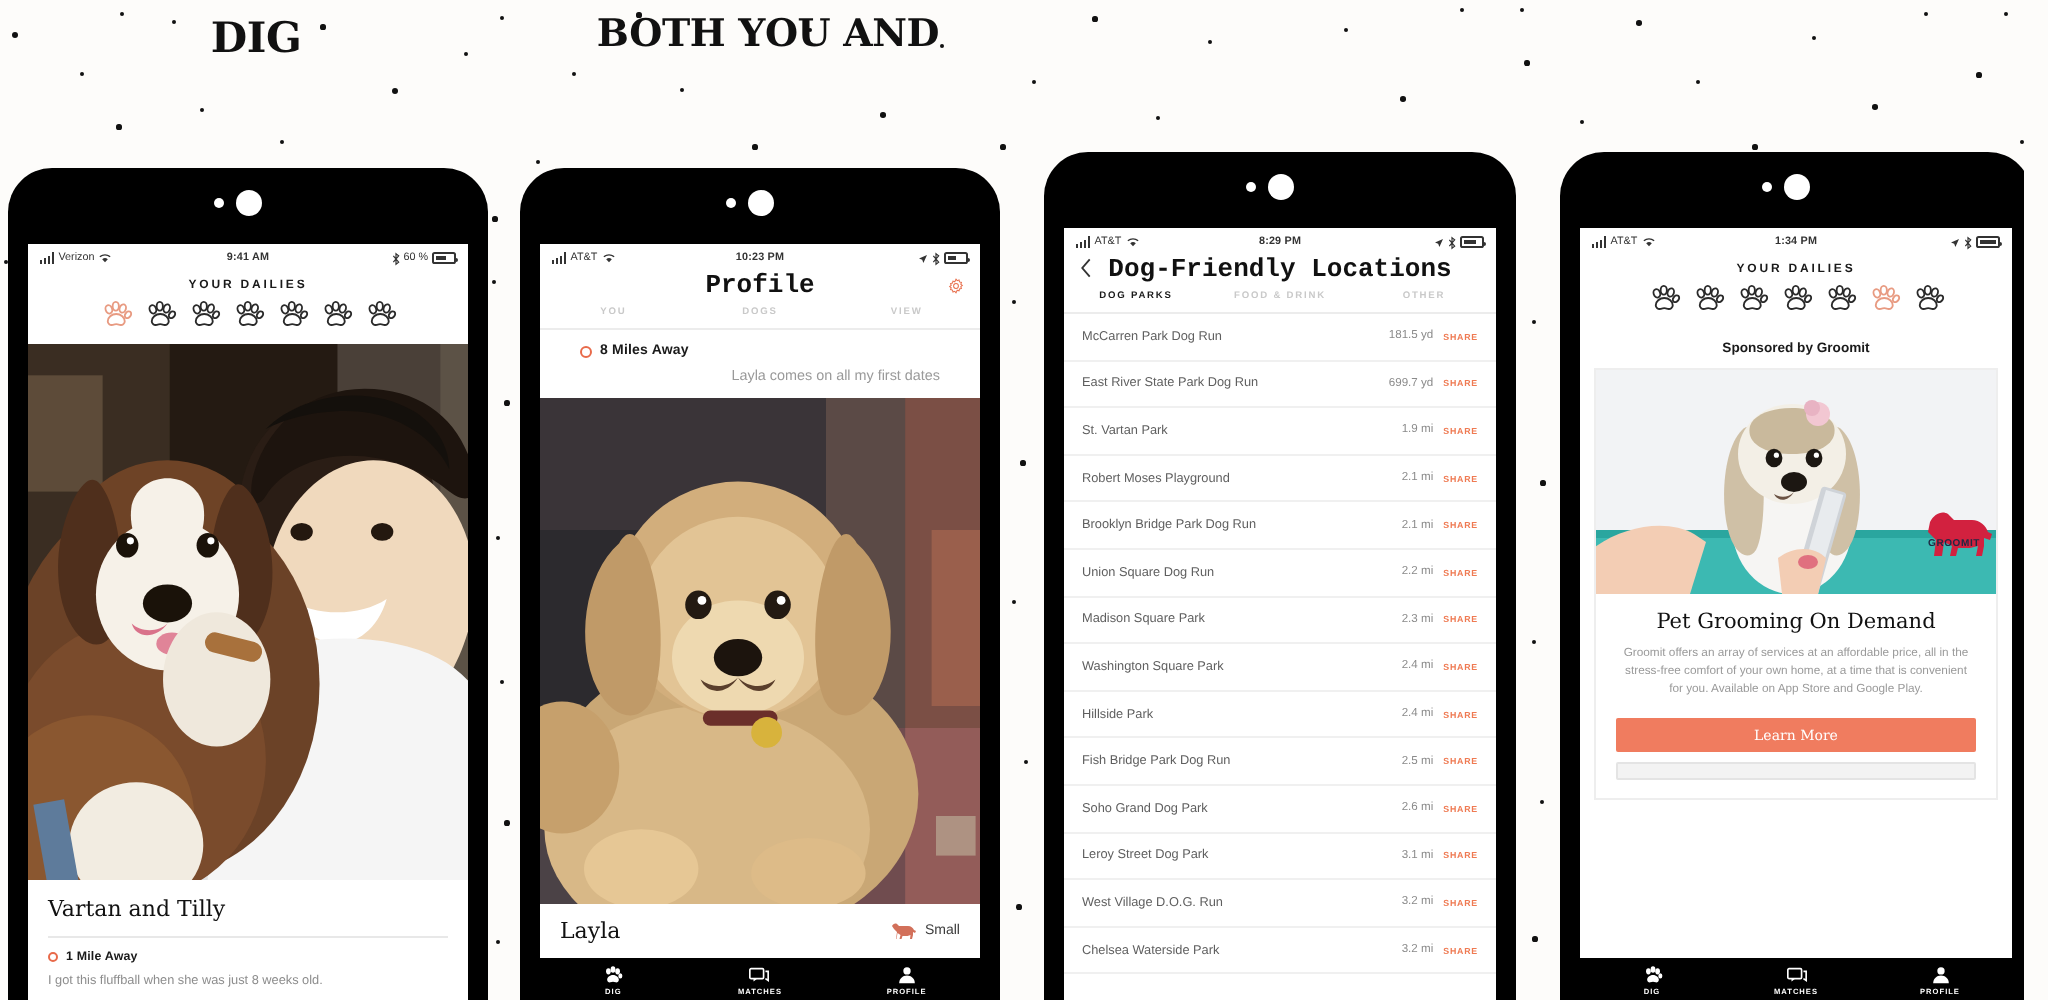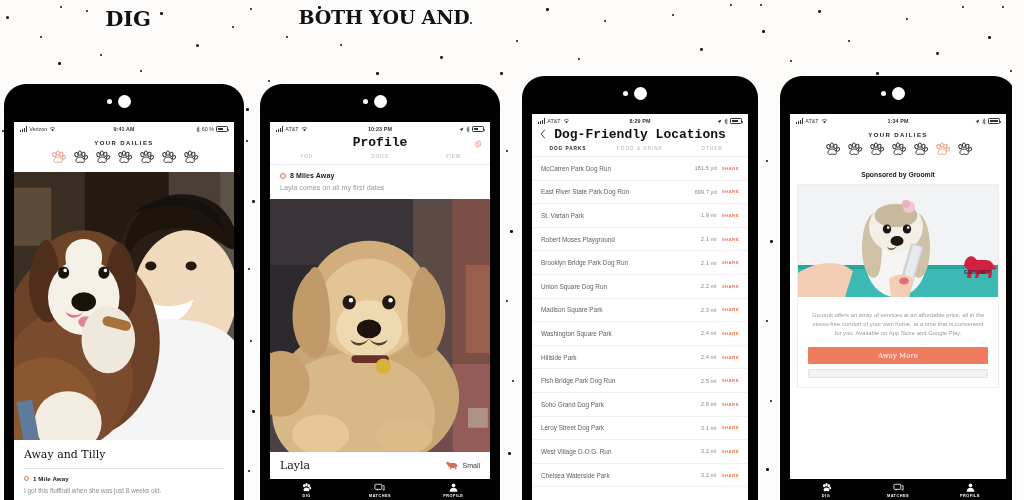--- a/index.html
+++ b/index.html
@@ -92,21 +92,21 @@
   .gear { width: 8px; height: 8px; }
   .nav-left { position: absolute; left: 8px; top: 50%; transform: translateY(-50%); font-size: 9px; color: #333; line-height: 1; }
 
   .tabs { display: flex; flex: none; background: #fff; border-bottom: 0.6px solid #ececec; }
   .tab {
     flex: 1; text-align: center; font-size: 4.8px; font-weight: 700;
     letter-spacing: 0.9px; color: #c9c9c9; padding: 4px 0 5px;
   }
   .tab.on { color: #1a1a1a; }
 
-  .about { background: #fff; padding: 7px 10px 7px; flex: none; }
+  .about { background: #fff; padding: 7px 20px 7px; flex: none; text-align: right; }
   .about .card-dist { font-size: 7px; }
   .about .bio { font-size: 7.2px; color: #9a9a9a; padding-top: 4px; }
 
   .namebar {
     background: #fff; display: flex; align-items: center; justify-content: space-between;
     padding: 7px 10px; flex: none;
   }
   .namebar .nm { font-family: "DejaVu Serif", serif; font-size: 11px; color: #111; }
   .namebar .sz { display: flex; align-items: center; gap: 4px; font-size: 7px; color: #3a3a3a; }
 
@@ -380,21 +380,21 @@
           <ellipse cx="74" cy="116" rx="11" ry="8.5" fill="#1a1209"></ellipse>
           <path d="M74 125c-5 7-14 7-16 0 4 4 12 4 16 0z" fill="#d9728a"></path>
           <ellipse cx="76" cy="134" rx="7" ry="5" fill="#e08498"></ellipse>
           <ellipse cx="60" cy="224" rx="30" ry="28" fill="#f2ece1"></ellipse>
           <ellipse cx="96" cy="150" rx="24" ry="30" fill="#efe8dc"></ellipse>
           <rect x="92" y="128" width="26" height="9" rx="4.5" transform="rotate(14 92 128)" fill="#a8713c"></rect>
           <rect x="14" y="206" width="14" height="46" transform="rotate(-10 14 206)" fill="#5e7b9b"></rect>
         </svg>
       </div>
       <div class="card-info">
-        <div class="card-name">Away and Tilly</div>
+        <div class="card-name">Vartan and Tilly</div>
         <div class="card-meta">
           <span class="pin"></span>
           <span class="card-dist">1 Mile Away</span>
         </div>
         <div class="card-bio">I got this fluffball when she was just 8 weeks old.</div>
       </div>
     </div>
   </div>
 
   <div class="headline" style="left:256px; top:8px; width:256px; font-size:19px;">
@@ -791,22 +791,23 @@
             <ellipse cx="111" cy="96" rx="5" ry="3.5" fill="#e0707f"></ellipse>
             <g>
               <path d="M172 76c2-4 6-6 9-4l3 3h9c4 0 7 3 8 6l2 1-1 3-3-1v4l-1 5h-3l1-5-4 1h-6l-1 4h-3l1-5-4-2-1 7h-4l1-8-4-4z" fill="#d2213f"></path>
             </g>
           </svg>
           <div class="groomit">
             <div class="gtxt">GROOMIT</div>
           </div>
         </div>
         <div class="ad-body">
+          <div class="ad-h">Pet Grooming On Demand</div>
           <div class="ad-p">Groomit offers an array of services at an affordable price, all in the stress-free comfort of your own home, at a time that is convenient for you. Available on App Store and Google Play.</div>
-          <div class="ad-btn">Away More</div>
+          <div class="ad-btn">Learn More</div>
           <div class="ad-btn ad-btn2"></div>
         </div>
       </div>
       <div class="tabbar" style="margin-top:auto;">
         <div class="tb">
           <svg viewBox="0 0 24 24">
               <ellipse cx="7" cy="8" rx="2.6" ry="3.4" fill="#fff"></ellipse>
               <ellipse cx="12" cy="6" rx="2.6" ry="3.6" fill="#fff"></ellipse>
               <ellipse cx="17" cy="8" rx="2.6" ry="3.4" fill="#fff"></ellipse>
               <ellipse cx="20" cy="13" rx="2.2" ry="2.8" fill="#fff"></ellipse>

